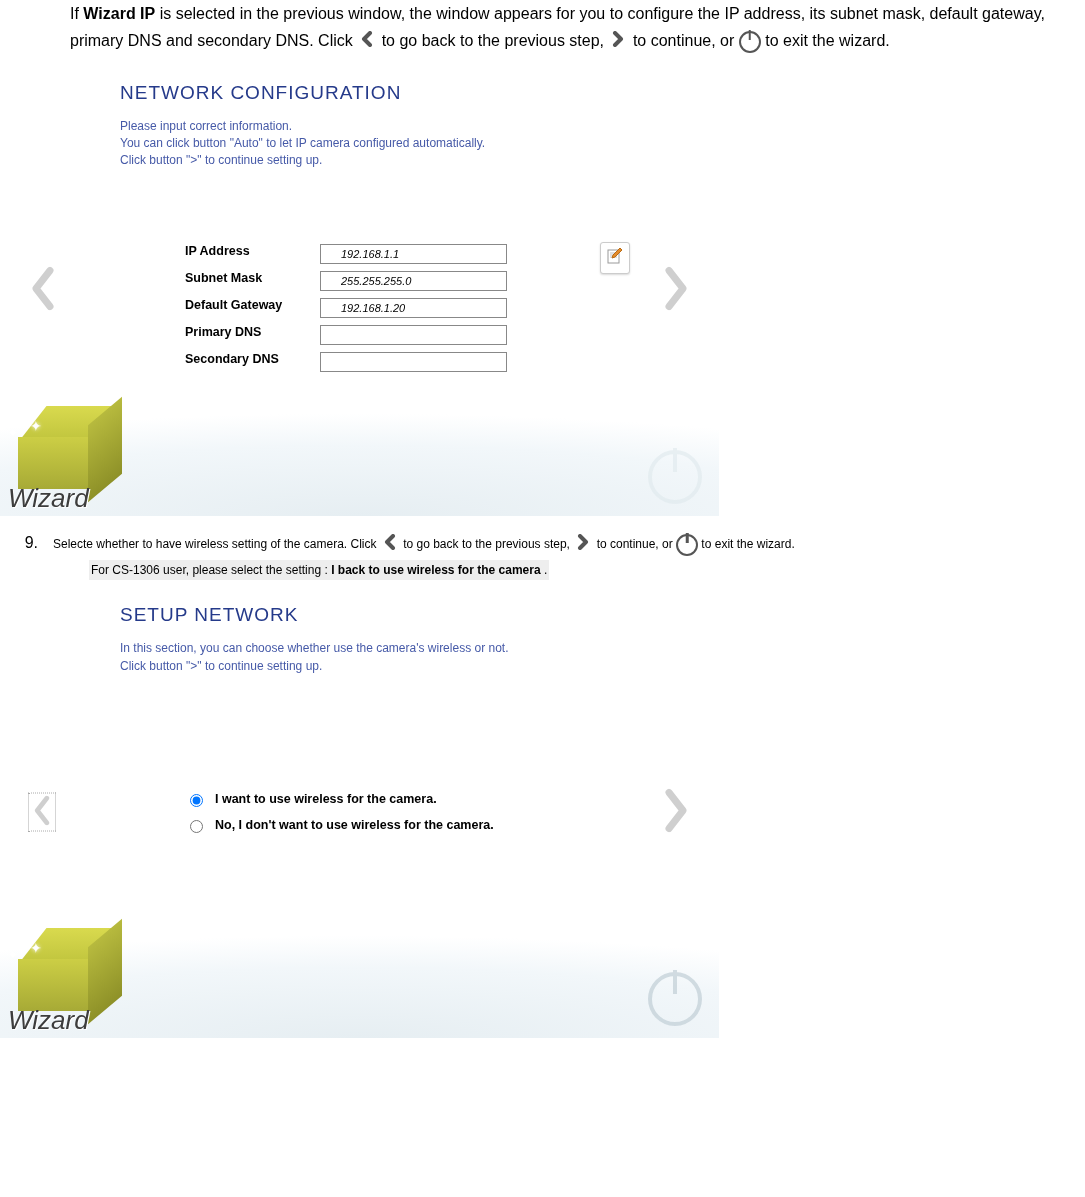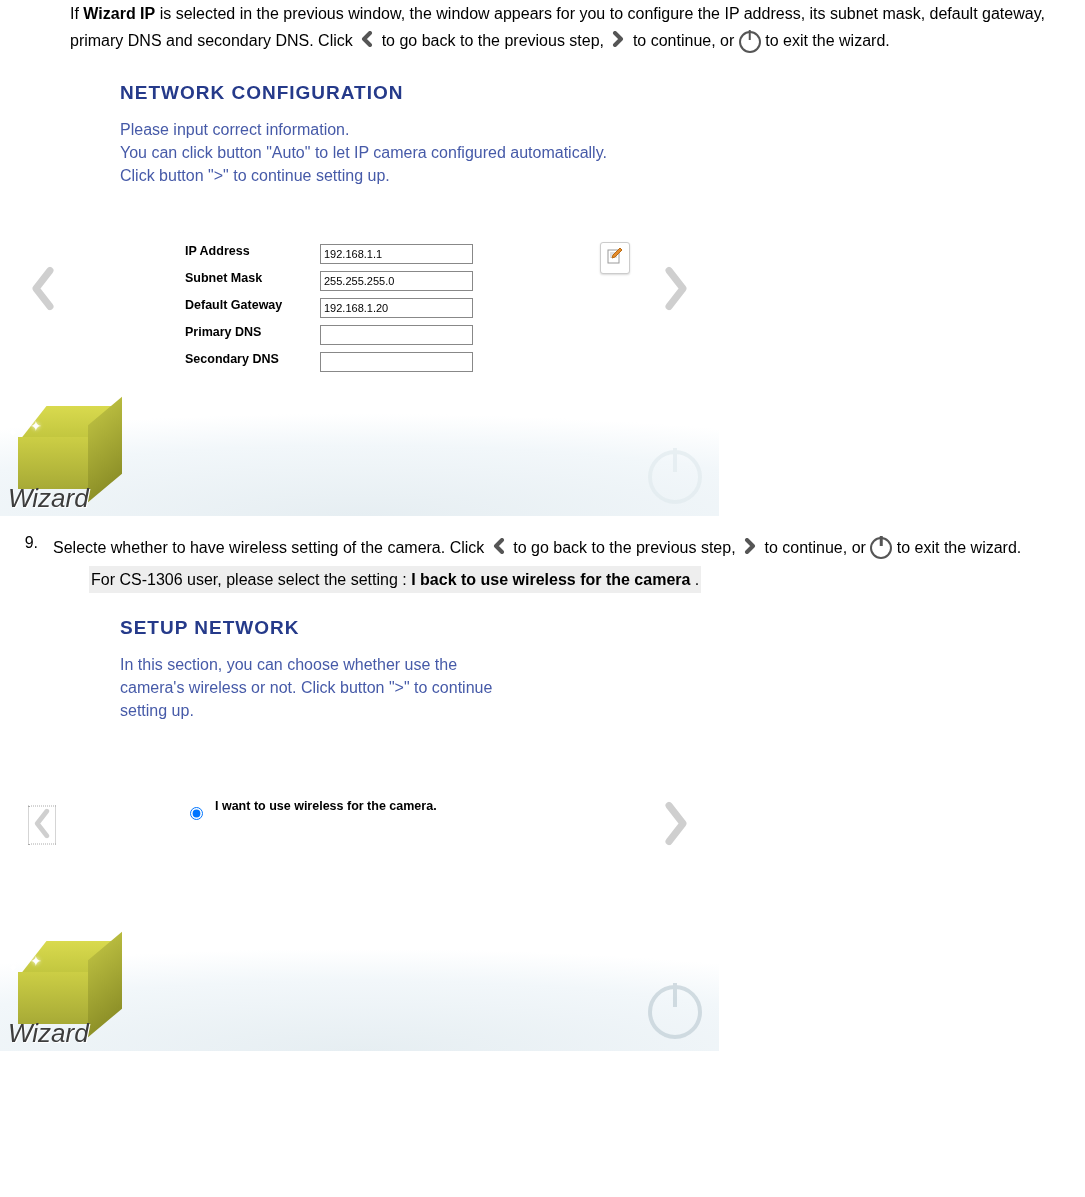--- a/index.html
+++ b/index.html
@@ -1,55 +1,55 @@
 <!DOCTYPE html>
 <html><head>
 <meta charset="utf-8">
 <style>
   body { margin:0; padding:0; font-family: Arial, Helvetica, sans-serif; font-size:15px; color:#000; background:#fff; width:1085px; }
   .doc-text { margin-left:70px; margin-right:20px; line-height:1.7; font-size:16px; }
   .step-wrap { display:flex; margin-top:18px; }
   .step-num { width:38px; text-align:right; padding-right:15px; font-size:16px; }
-  .step-body { flex:1; margin-right:20px; line-height:1.7; font-size:16px; }
+  .step-body { flex:1; margin-right:20px; line-height:1.7; font-size:12px; }
   .inline-icon { display:inline-block; vertical-align:middle; margin:0 2px; }
   .inline-arrow-svg { width:16px; height:16px; }
   .inline-power { width:18px; height:18px; border:2.5px solid #555; border-radius:50%; position:relative; display:inline-block; vertical-align:middle; }
   .inline-power::after { content:""; position:absolute; top:-3px; left:50%; width:2.5px; height:10px; background:#555; transform:translateX(-50%); }
   .highlight { background:#eeeeee; display:inline-block; padding:0 2px; margin-left:36px; margin-top:4px; }
 
   .wizard-frame { width:719px; height:452px; background:#fff; position:relative; margin-top:8px; overflow:hidden; border:0px solid #ddd; }
   .wizard-gradient { position:absolute; left:0; right:0; bottom:0; height:160px; background: radial-gradient(ellipse 120% 80% at 50% 100%, #e6eef2 0%, #f2f7fa 55%, #ffffff 80%); }
   .wiz-content { position:absolute; left:120px; top:18px; width:540px; }
-  .wiz-title { color:#253a8a; font-size:19px; letter-spacing:1px; font-weight:700; margin-bottom:14px; }
-  .wiz-desc { color:#465aa8; font-size:16px; line-height:1.45; }
+  .wiz-title { color:#253a8a; font-size:19px; letter-spacing:1px; font-weight:400; margin-bottom:14px; }
+  .wiz-desc { color:#465aa8; font-size:12px; line-height:1.45; }
   .form-area { position:absolute; left:185px; top:180px; }
   .form-row { display:flex; align-items:flex-start; height:27px; }
   .form-label { width:135px; font-size:12.5px; font-weight:bold; color:#000; }
-  .form-input { width:145px; height:18px; border:1px solid #888; font-size:11px; padding:0 3px; background:#fff; }
+  .form-input { width:145px; height:18px; border:1px solid #888; font-size:11px; padding:0 20px; background:#fff;font-style:italic; }
   .edit-btn { position:absolute; left:600px; top:178px; width:28px; height:30px; background:#fff; border:1px solid #ccc; border-radius:3px; box-shadow:0 1px 2px rgba(0,0,0,.15); display:flex; align-items:center; justify-content:center; cursor:pointer; }
   .nav-back { position:absolute; left:28px; top:50%; transform:translateY(-50%); cursor:pointer; }
   .nav-next { position:absolute; right:28px; top:50%; transform:translateY(-50%); cursor:pointer; }
   .nav-arrow-svg { width:30px; height:44px; opacity:0.55; }
   .nav-back-broken { border:1px dotted #aaa; padding:2px; }
   .power-btn { position:absolute; right:20px; bottom:15px; width:55px; height:55px; cursor:pointer; opacity:0.6; }
   .power-circle { width:46px; height:46px; border:4px solid #dfe9ed; border-radius:50%; position:absolute; left:4px; top:4px; }
   .power-circle::after { content:""; position:absolute; left:50%; top:-6px; width:4px; height:24px; background:#dfe9ed; transform:translateX(-50%); }
   .power-circle.dark { border-color:#b9c8d0; }
   .power-circle.dark::after { background:#b9c8d0; }
 
   .wizard-logo { position:absolute; left:0; bottom:0; width:120px; height:110px; }
   .cube { position:absolute; left:18px; top:0; }
   .cube-top { width:70px; height:32px; background:linear-gradient(180deg,#d9da4e,#c2c63f); transform:skewX(-38deg) translateX(16px); }
   .cube-front { width:70px; height:52px; background:linear-gradient(180deg,#ccce45,#a7aa36); position:relative; top:-1px; }
   .cube-side { position:absolute; left:70px; top:5px; width:34px; height:77px; background:linear-gradient(180deg,#b7ba3e,#8e9128); transform:skewY(-40deg); }
   .star { position:absolute; color:#fff; font-size:20px; text-shadow:0 0 4px #fff; }
   .wizard-text { position:absolute; left:8px; bottom:2px; font-family:Liberation Sans, sans-serif; font-size:26px; font-style:italic; color:#3d3d3d; text-shadow:1px 1px 0 #fff; }
 
   .radio-area { position:absolute; left:185px; top:200px; font-size:12.5px; }
-  .radio-row { display:flex; height:26px; font-weight:bold; }
+  .radio-row { display:flex; align-items:center; height:26px; font-weight:bold; }
   .radio-row input { margin-right:12px; }
 </style>
 </head>
 <body>
 
 <div class="doc-text">
   <span>If </span><b>Wizard IP</b><span> is selected in the previous window, the window appears for you to configure the IP address, its subnet mask, default gateway, primary DNS and secondary DNS. Click </span>
   <span class="inline-icon">
     <svg class="inline-arrow-svg" viewBox="0 0 16 16">
         <path d="M11 2 L5 8 L11 14" fill="none" stroke="#555" stroke-width="4" stroke-linecap="round" stroke-linejoin="round"></path>
@@ -172,20 +172,24 @@
   <div class="wiz-content">
     <div class="wiz-title">SETUP NETWORK</div>
     <div class="wiz-desc" style="max-width:400px;">In this section, you can choose whether use the camera's wireless or not. Click button "&gt;" to continue setting up.</div>
   </div>
 
   <div class="radio-area">
     <label class="radio-row">
       <input type="radio" name="wless" checked="" style="">
       <span>I want to use wireless for the camera.</span>
     </label>
+    <label class="radio-row">
+      <input type="radio" name="wless" style="">
+      <span>No, I don't want to use wireless for the camera.</span>
+    </label>
   </div>
 
   <div class="nav-back nav-back-broken">
     <svg class="nav-arrow-svg" style="width:22px;height:30px;" viewBox="0 0 30 44">
         <path d="M22 4 L8 22 L22 40" fill="none" stroke="#a9a9a9" stroke-width="7" stroke-linecap="round" stroke-linejoin="round"></path>
       </svg>
   </div>
   <div class="nav-next">
     <svg class="nav-arrow-svg" viewBox="0 0 30 44">
         <path d="M8 4 L22 22 L8 40" fill="none" stroke="#a9a9a9" stroke-width="7" stroke-linecap="round" stroke-linejoin="round"></path>

